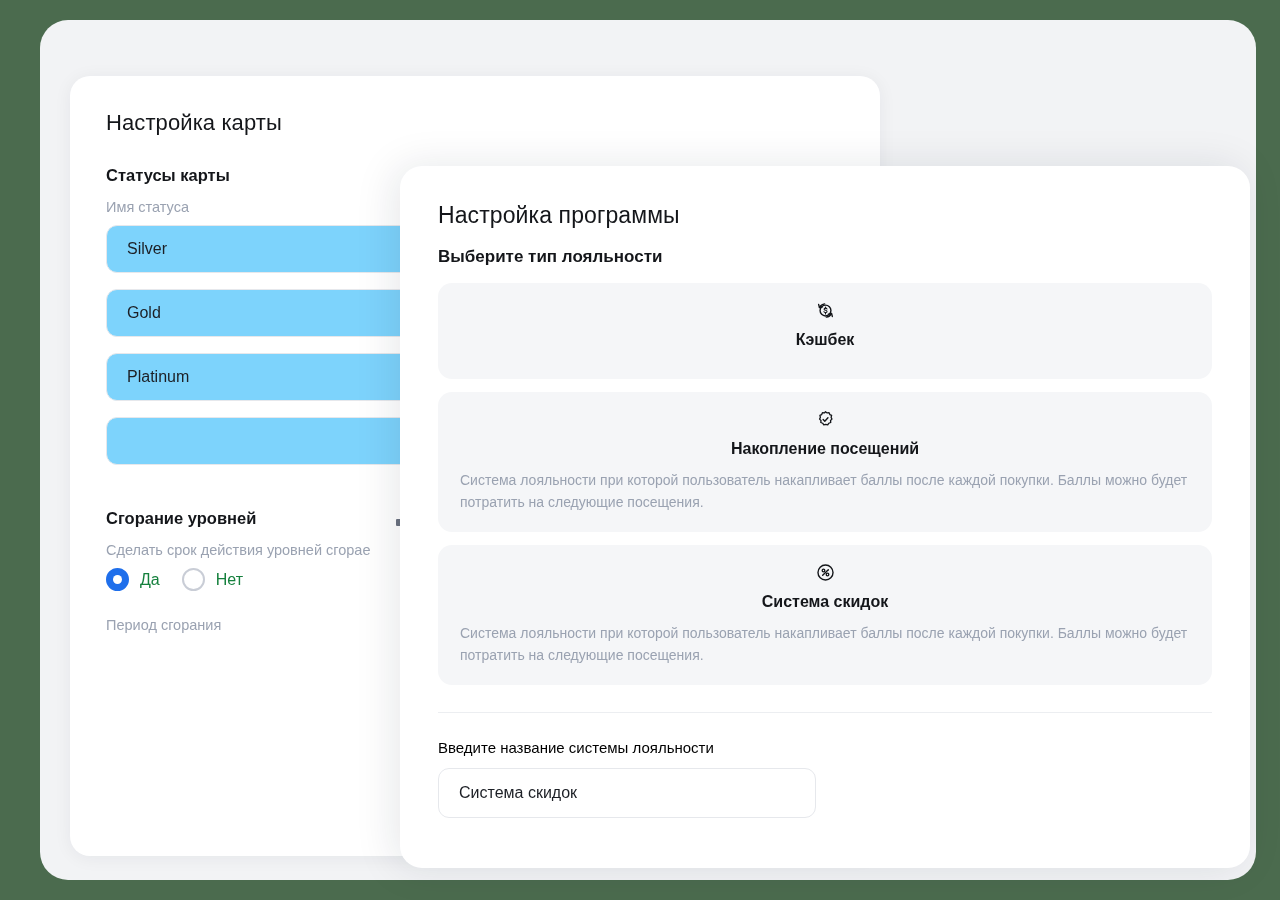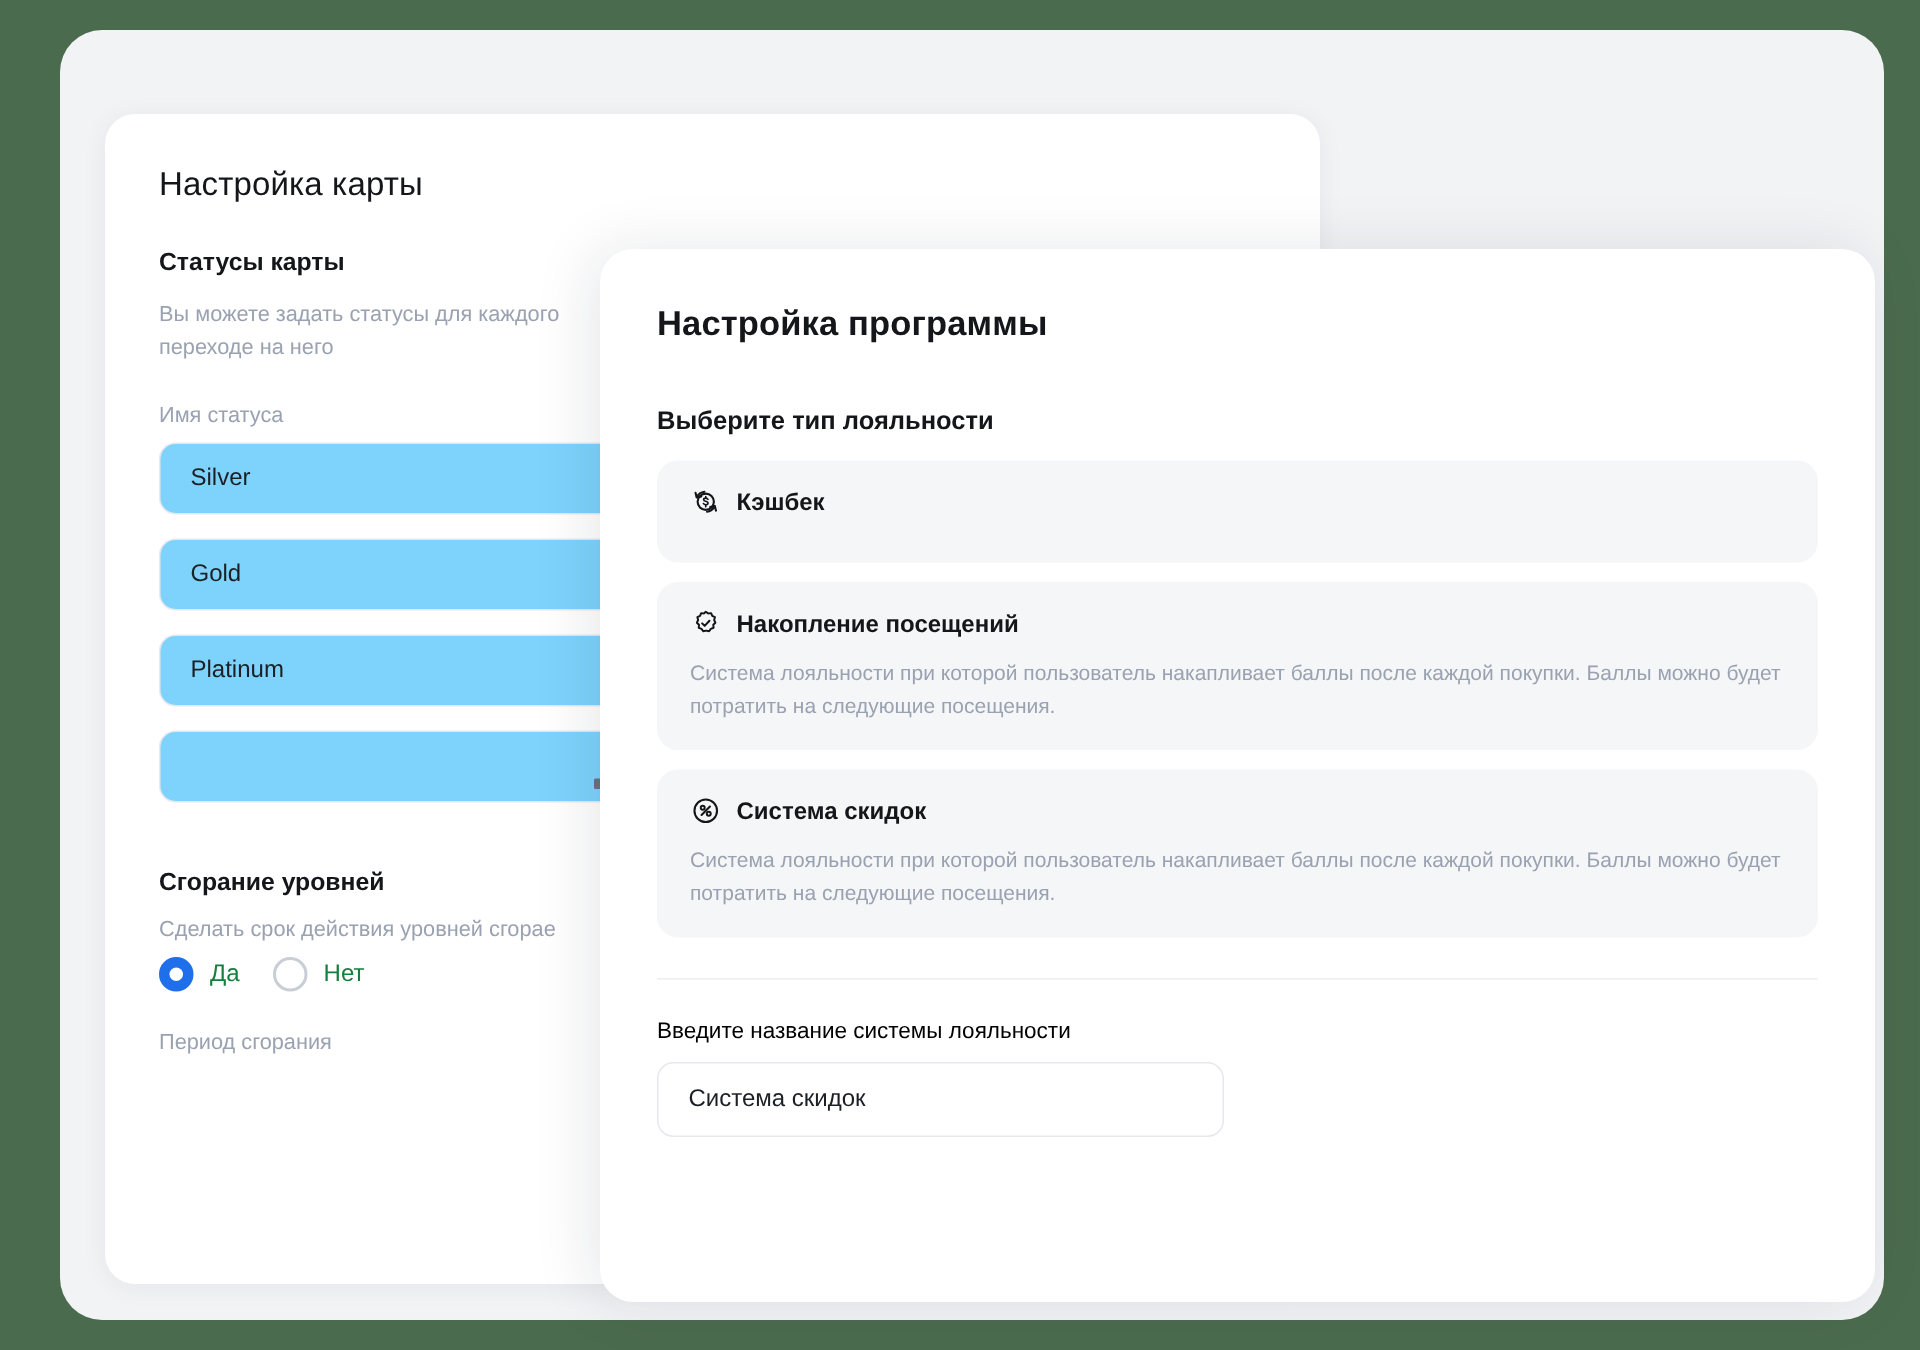--- a/index.html
+++ b/index.html
@@ -149,45 +149,46 @@
     height: 702px;
     background: #ffffff;
     border-radius: 22px;
     box-shadow: -6px 0 40px rgba(20, 28, 45, 0.10);
     padding: 36px 38px;
     overflow: hidden;
   }
 
   #program-settings-modal .modal-title {
     font-size: 23px;
-    font-weight: 700;
+    font-weight: 400;
     color: #14161a;
     letter-spacing: 0.1px;
-    margin-bottom: 42px;
+    margin-bottom: 18px;
   }
 
   .modal-subheading {
     font-size: 17px;
     font-weight: 700;
     color: #14161a;
     margin-bottom: 16px;
   }
 
   .loyalty-card {
     background: #f5f6f8;
     border-radius: 14px;
     padding: 17px 22px 19px 22px;
     margin-bottom: 13px;
   }
 
   .loyalty-card-head {
     display: flex;
-    align-items: flex-end;
+    align-items: center;
     gap: 10px;
     margin-bottom: 11px;
+    flex-direction: column;
   }
 
   .loyalty-icon {
     width: 21px;
     height: 21px;
     flex: none;
     display: block;
   }
 
   .loyalty-card-title {
@@ -230,21 +231,20 @@
 <body>
 
 <div id="app-shell"></div>
 
 <div id="card-settings-panel">
 
   <div class="panel-title">Настройка карты</div>
 
   <div class="section-heading">Статусы карты</div>
 
-  <div class="section-desc">Вы можете задать статусы для каждого переходе на него</div>
 
   <div class="field-label">Имя статуса</div>
 
   <div class="text-input" placeholder="Имя статуса">Silver</div>
 
   <div class="text-input" placeholder="Имя статуса">Gold</div>
 
   <div class="text-input" placeholder="Имя статуса">Platinum</div>
 
   <div class="text-input"></div>

